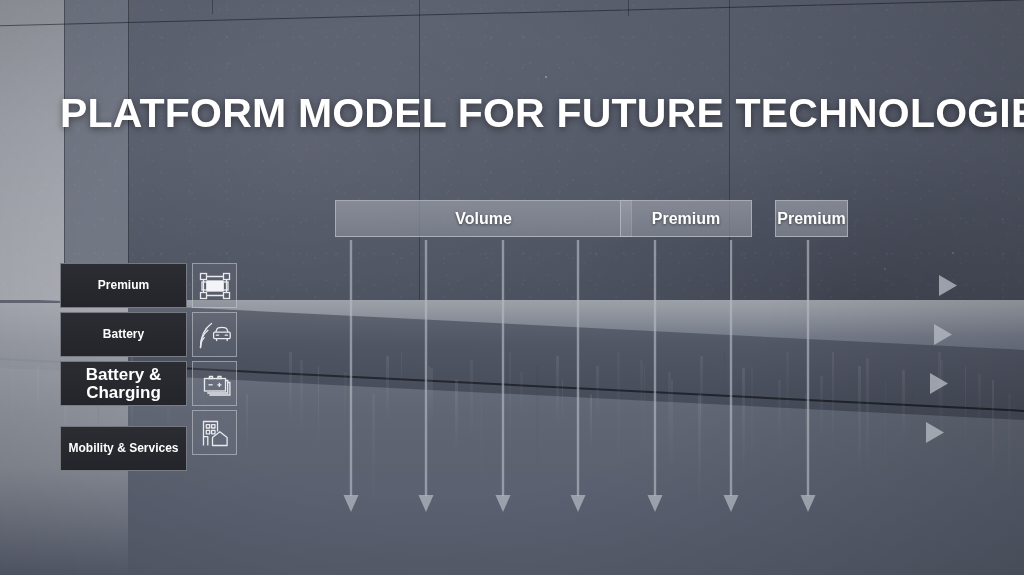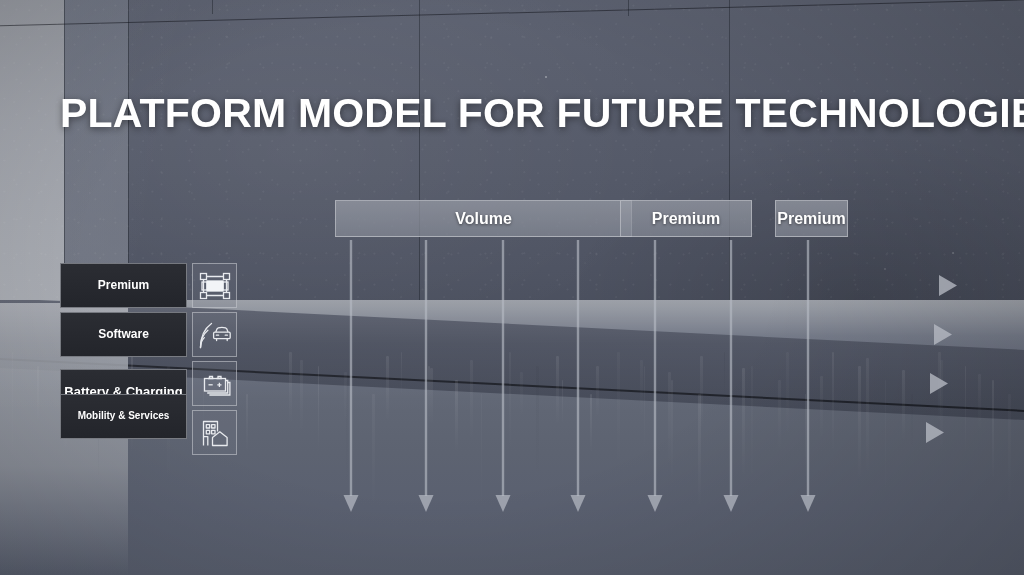--- a/index.html
+++ b/index.html
@@ -309,47 +309,47 @@
           <rect x="2.5" y="21.5" width="6" height="6"></rect>
           <rect x="25.5" y="21.5" width="6" height="6"></rect>
           <path d="M5.5 8.5v13M28.5 8.5v13"></path>
           <rect x="4" y="11" width="5" height="8"></rect>
           <rect x="25" y="11" width="5" height="8"></rect>
           <rect x="9" y="10" width="16" height="10" fill="#f2f4f7" stroke="#f2f4f7"></rect>
           <path d="M8.5 5.5h17M8.5 24.5h17"></path>
         </svg>
       </div>
       <div class="rowlabel" style="top: 312px; font-size: 12px;">
-        <span>Software</span>
+        <span>Battery</span>
       </div>
       <div class="rowicon" style="top: 312px;">
         <svg width="34" height="30" viewBox="0 0 34 30" fill="none" stroke="#e8eaee" stroke-width="1.3" stroke-linecap="round">
           <path d="M18 11.5c.6-2.4 1.2-3.3 2.2-3.6 1.9-.5 5.6-.5 7.4 0 1 .3 1.6 1.2 2.2 3.6"></path>
           <path d="M16.8 12.2h14.2c.7 0 1.2.5 1.2 1.2v4.2c0 .6-.5 1.1-1.1 1.1h-14.4c-.6 0-1.1-.5-1.1-1.1v-4.2c0-.7.5-1.2 1.2-1.2z"></path>
           <path d="M18.6 19v1.6M29.2 19v1.6"></path>
           <path d="M18.4 15.2h2.2M27.2 15.2h2.2"></path>
           <path d="M2.5 27.5c0-4 1.3-7.3 3.8-9.9"></path>
           <path d="M2.5 27.5c0-7.5 2.6-13.4 7.4-17.3"></path>
           <path d="M2.5 27.5c0-10.6 4-18.9 11-24"></path>
         </svg>
       </div>
-      <div class="rowlabel" style="top: 361px; font-size: 13px; margin-top: 8px;">
+      <div class="rowlabel" style="top: 361px; font-size: 17px;">
         <span>Battery &amp; Charging</span>
       </div>
       <div class="rowicon" style="top: 361px;">
         <svg width="34" height="30" viewBox="0 0 34 30" fill="none" stroke="#e8eaee" stroke-width="1.3">
           <path d="M10 9.5h5.5M18.5 9.5h5.5"></path>
           <path d="M11.5 9.5v-2h3v2M20 9.5v-2h3v2"></path>
           <rect x="6.5" y="9.5" width="21" height="12.5"></rect>
           <path d="M27.5 11.5h2.2v12.5h-20.5M29.7 13.5h2.2v12.5h-20.5"></path>
           <path d="M10.5 15.8h4.2"></path>
           <path d="M19.3 15.8h4.2M21.4 13.7v4.2"></path>
         </svg>
       </div>
-      <div class="rowlabel" style="top: 394px; font-size: 10px;">
+      <div class="rowlabel" style="top: 426px; font-size: 12px;">
         <span>Mobility &amp; Services</span>
       </div>
       <div class="rowicon" style="top: 410px;">
         <svg width="34" height="30" viewBox="0 0 34 30" fill="none" stroke="#e8eaee" stroke-width="1.3" stroke-linejoin="round">
           <path d="M5.5 27.5V3.5h14v10"></path>
           <rect x="8.3" y="6.6" width="3.4" height="3.4"></rect>
           <rect x="13.6" y="6.6" width="3.4" height="3.4"></rect>
           <rect x="8.3" y="12.4" width="3.4" height="3.4"></rect>
           <rect x="13.6" y="12.4" width="3.4" height="3.4"></rect>
           <path d="M5.5 18.6h4.3v8.9"></path>

